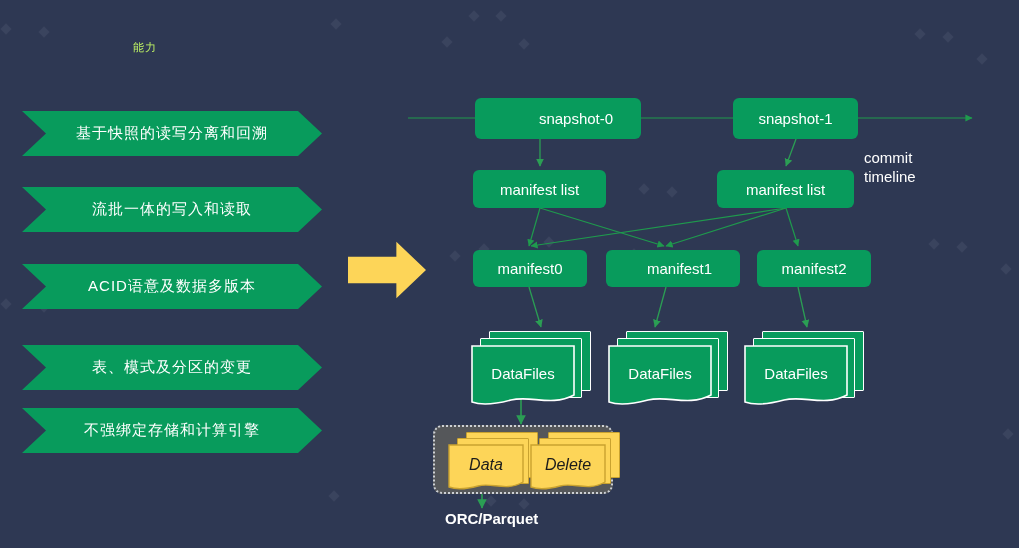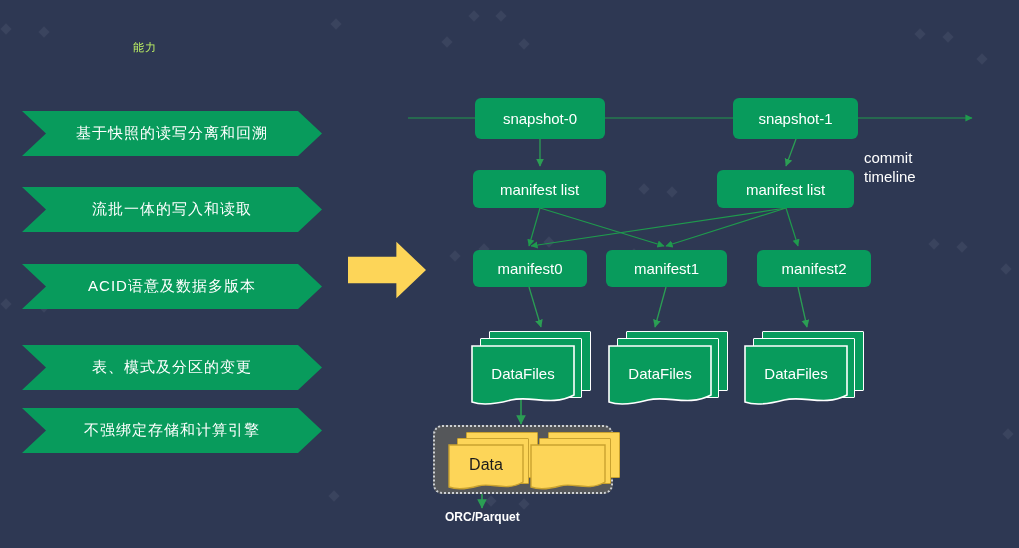--- a/index.html
+++ b/index.html
@@ -69,36 +69,36 @@
     position:absolute;left:0;top:14px;width:104px;height:56px;
     display:flex;align-items:center;justify-content:center;
     color:#ffffff;font-size:15px;white-space:nowrap;
   }
 
   
   .group-box{
     position:absolute;background:#55575a;
     border:2px dotted #cdd0d4;border-radius:9px;
   }
-  .ydocs{position:absolute;width:88px;height:48px;}
+  .ydocs{position:absolute;width:88px;height:48px;font-style:italic;}
   .ydocs .ysheet{
     position:absolute;width:70px;height:44px;
     background:#fdd558;border:1.4px solid #c9a22f;border-radius:1px;
   }
   .ydocs .ysheet.y1{left:18px;top:0px;}
   .ydocs .ysheet.y2{left:9px;top:6px;}
   .ydocs .yfront{position:absolute;left:0;top:12px;width:76px;height:48px;}
   .ydocs .yfront svg{display:block;overflow:visible;}
   .ydocs .ylbl{
     position:absolute;left:0;top:12px;width:76px;height:42px;
     display:flex;align-items:center;justify-content:center;
     color:#1b1b1b;font-size:16px;white-space:nowrap;
   }
   .orc-label{
-    position:absolute;color:#ffffff;font-size:12px;font-weight:bold;
+    position:absolute;color:#ffffff;font-size:15px;font-weight:bold;
     white-space:nowrap;
   }
 </style>
 </head>
 <body>
 
 <div id="root">
 
   <div id="diamond-layer">
       <div class="diamond" style="left: 2px; top: 25px;"></div>
@@ -169,26 +169,26 @@
     <line x1="529" y1="287" x2="541" y2="327" stroke="#2b9e54" stroke-width="1.3" marker-end="url(#ah2)"></line>
     <line x1="666" y1="287" x2="655" y2="327" stroke="#2b9e54" stroke-width="1.3" marker-end="url(#ah2)"></line>
     <line x1="798" y1="287" x2="807" y2="327" stroke="#2b9e54" stroke-width="1.3" marker-end="url(#ah2)"></line>
 
     <line x1="521" y1="393" x2="521" y2="424" stroke="#2b9e54" stroke-width="1.6" marker-end="url(#ah2)"></line>
 
     <line x1="482" y1="470" x2="482" y2="508" stroke="#2b9e54" stroke-width="1.6" marker-end="url(#ah2)"></line>
   </svg>
 
   <div id="node-layer">
-      <div class="node" style="left: 475px; top: 98px; width: 130px; height: 41px;">snapshot-0</div>
+      <div class="node" style="left: 475px; top: 98px; width: 130px; height: 41px; padding-left: 36px;">snapshot-0</div>
       <div class="node" style="left: 733px; top: 98px; width: 125px; height: 41px;">snapshot-1</div>
       <div class="node" style="left: 473px; top: 170px; width: 133px; height: 38px;">manifest list</div>
       <div class="node" style="left: 717px; top: 170px; width: 137px; height: 38px;">manifest list</div>
       <div class="node" style="left: 473px; top: 250px; width: 114px; height: 37px;">manifest0</div>
-      <div class="node" style="left: 606px; top: 250px; width: 121px; height: 37px;">manifest1</div>
+      <div class="node" style="left: 606px; top: 250px; width: 121px; height: 37px; padding-left: 13px;">manifest1</div>
       <div class="node" style="left: 741px; top: 250px; width: 114px; height: 37px; margin-left: 16px;">manifest2</div>
     </div>
 
   <div class="timeline-label" style="left:864px;top:128px;">
     <div>commit</div>
     <div>timeline</div>
   </div>
 
   <div id="files-layer">
       <div class="files" style="left: 471px; top: 331px;">
@@ -236,18 +236,19 @@
         <div class="ylbl">Data</div>
       </div>
       <div class="ydocs" style="left: 530px; top: 432px;">
         <div class="ysheet y1"></div>
         <div class="ysheet y2"></div>
         <div class="yfront">
           <svg width="76" height="48" viewBox="0 0 76 48">
             <path d="M1,1 L75,1 L75,38 C58,48 44,38 30,42 C19,45 9,46 1,43 Z" fill="#fdd558" stroke="#c9a22f" stroke-width="1.4"></path>
           </svg>
         </div>
+        <div class="ylbl">Delete</div>
       </div>
     </div>
 
   <div class="orc-label" style="left:445px;top:510px;">ORC/Parquet</div>
 
 </div>
 
 </body></html>

